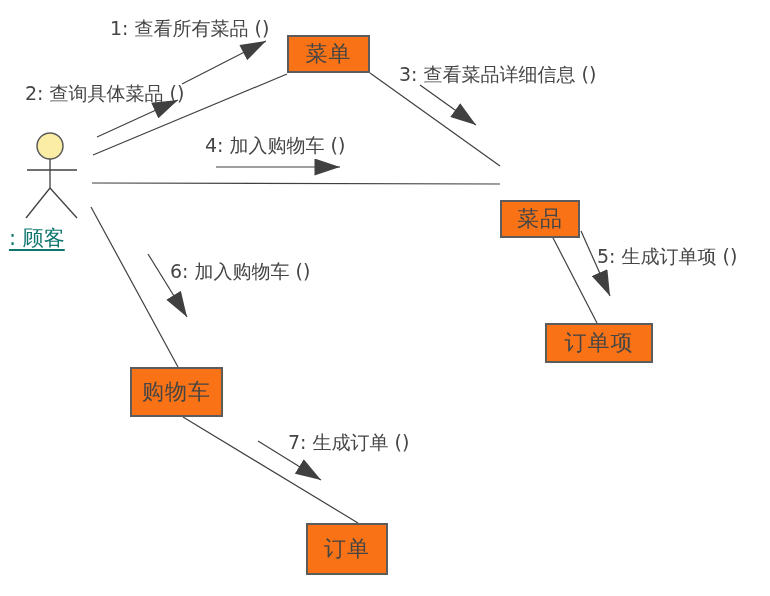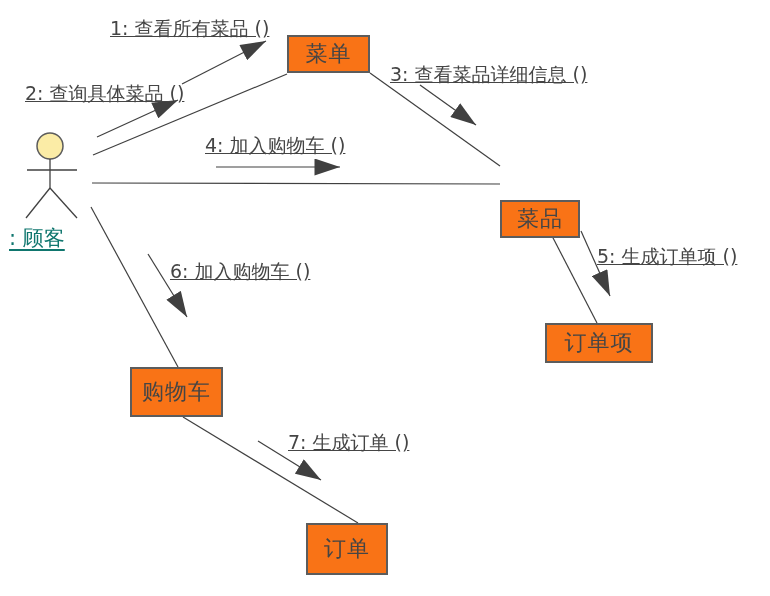--- a/index.html
+++ b/index.html
@@ -23,40 +23,39 @@
     font-size: 22px;
     color: #454545;
     letter-spacing: 1px;
     white-space: nowrap;
   }
   .msg {
     position: absolute;
     font-size: 19px;
     color: #454545;
     white-space: nowrap;
-    text-decoration: underline;
   }
   .actor-label {
     position: absolute;
     left: 9px;
     top: 224px;
     font-size: 21px;
     color: #0f766e;
     text-decoration: underline;
     text-underline-offset: 4px;
     white-space: nowrap;
   }
   .box-menu       { left: 287px; top: 35px;  width: 83px;  height: 38px; }
   .box-dish       { left: 500px; top: 165px; width: 80px;  height: 38px; margin-top: 35px; }
   .box-order-item { left: 545px; top: 323px; width: 108px; height: 40px; }
   .box-cart       { left: 130px; top: 367px; width: 93px; height: 50px; }
   .box-order      { left: 306px; top: 523px; width: 82px; height: 52px; }
   .msg-1 { left: 110px; top: 16px;  }
   .msg-2 { left: 25px;  top: 81px;  }
-  .msg-3 { left: 390px; top: 62px;  }
+  .msg-3 { left: 399px; top: 62px;  }
   .msg-4 { left: 205px; top: 133px; }
   .msg-5 { left: 597px; top: 244px; }
   .msg-6 { left: 170px; top: 259px; }
   .msg-7 { left: 288px; top: 430px; }
 </style>
 </head>
 <body>
 
 <div class="canvas">
 

